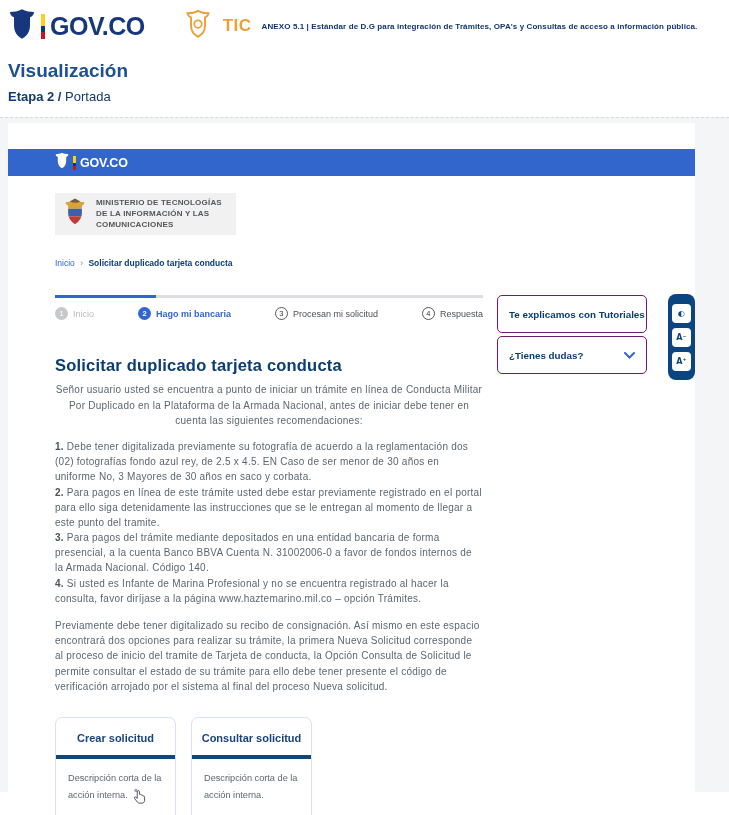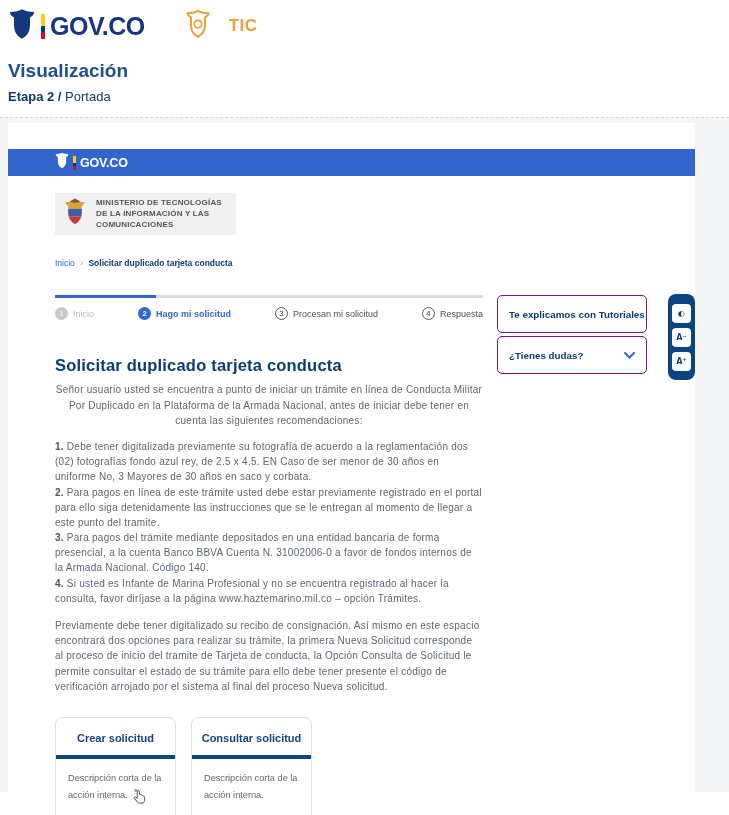--- a/index.html
+++ b/index.html
@@ -7,21 +7,21 @@
     font-family: "Liberation Sans", sans-serif; }
 
   
   .top-header { display: flex; align-items: center; padding: 10px 10px 6px 8px; height: 48px; }
   .govco-logo { display: flex; align-items: center; gap: 5px; }
   .govco-word { font-size: 25px; font-weight: bold; color: #17377c; letter-spacing: -0.5px; }
   .stripe { width: 4px; height: 25px; display: flex; flex-direction: column; }
   .stripe .y { flex: 2; background: #FCD116; }
   .stripe .b { flex: 1; background: #003893; }
   .stripe .r { flex: 1; background: #CE1126; }
-  .tic-logo { margin-left: 40px; display: flex; align-items: center; gap: 18px; }
+  .tic-logo { margin-left: 40px; display: flex; align-items: center; gap: 12px; }
   .tic-word { font-size: 17px; font-weight: bold; color: #e9a23b; letter-spacing: 0.5px; }
   .anexo { margin-left: 10px; flex: 1; font-size: 8px; font-weight: bold; color: #12356e; letter-spacing: 0.1px; }
 
   .viz-title { margin: 12px 0 0 8px; font-size: 19px; font-weight: bold; color: #1d4f91; }
   .stage { margin: 7px 0 13px 8px; font-size: 13px; color: #123a6d; }
   .stage strong { font-weight: bold; }
 
   
   .backdrop { background: #f4f5f7; border-top: 1px dashed #d3d9e0; padding: 5px 34px 0 8px; height: 675px; }
   .panel { background: #fff; height: 100%; position: relative; padding-top: 26px; }
@@ -114,20 +114,21 @@
   </div>
   <div class="tic-logo">
     <span>
       <svg width="26" height="30" viewBox="0 0 20 24">
           <path fill="none" stroke="#e9a23b" stroke-width="1.6" d="M10 1.5 C7.5 3 4 3.4 1.6 3.4 C1.8 5 2.8 6 4.4 6.8 L4.4 13 C4.4 18 7.2 20.8 10 22.2 C12.8 20.8 15.6 18 15.6 13 L15.6 6.8 C17.2 6 18.2 5 18.4 3.4 C16 3.4 12.5 3 10 1.5 Z"></path>
           <circle cx="10" cy="12" r="3" fill="none" stroke="#e9a23b" stroke-width="1.4"></circle>
         </svg>
     </span>
     <span class="tic-word">TIC</span>
   </div>
+  <div class="anexo">ANEXO 5.1 | Estándar de D.G para integración de Trámites, OPA's y Consultas de acceso a información pública.</div>
 </div>
 
 <div class="viz-title">Visualización</div>
 <div class="stage">
   <strong>Etapa 2 /</strong>
   <span>Portada</span>
 </div>
 
 <div class="backdrop">
   <div class="panel">
@@ -177,21 +178,21 @@
       <div class="track">
           <div class="fill"></div>
         </div>
       <div class="steps">
         <div class="step done">
           <span class="dot">1</span>
           <span class="lbl">Inicio</span>
         </div>
         <div class="step active">
           <span class="dot">2</span>
-          <span class="lbl">Hago mi solicitud</span>
+          <span class="lbl">Hago mi bancaria</span>
         </div>
         <div class="step pending">
           <span class="dot">3</span>
           <span class="lbl">Procesan mi solicitud</span>
         </div>
         <div class="step pending">
           <span class="dot">4</span>
           <span class="lbl">Respuesta</span>
         </div>
       </div>

